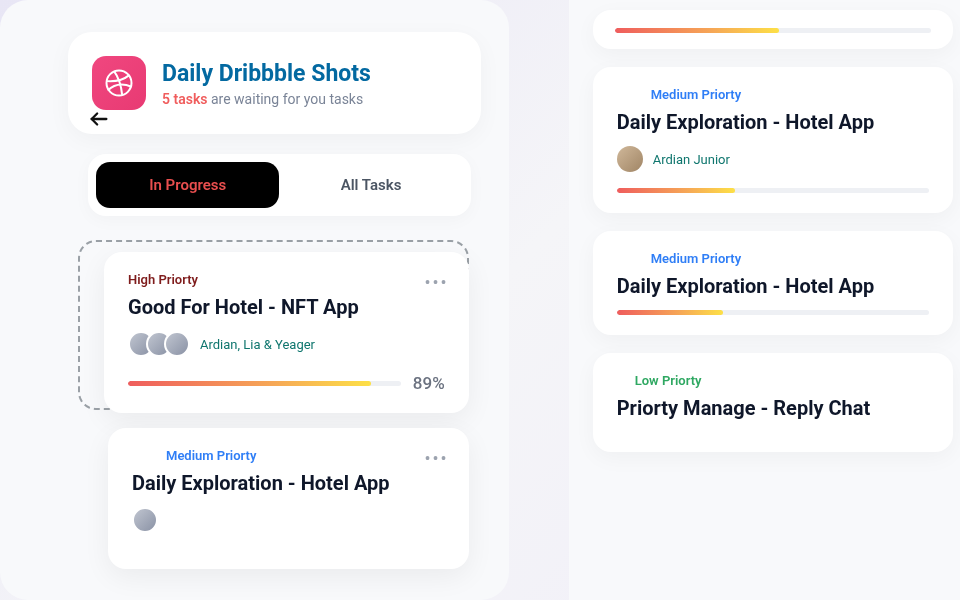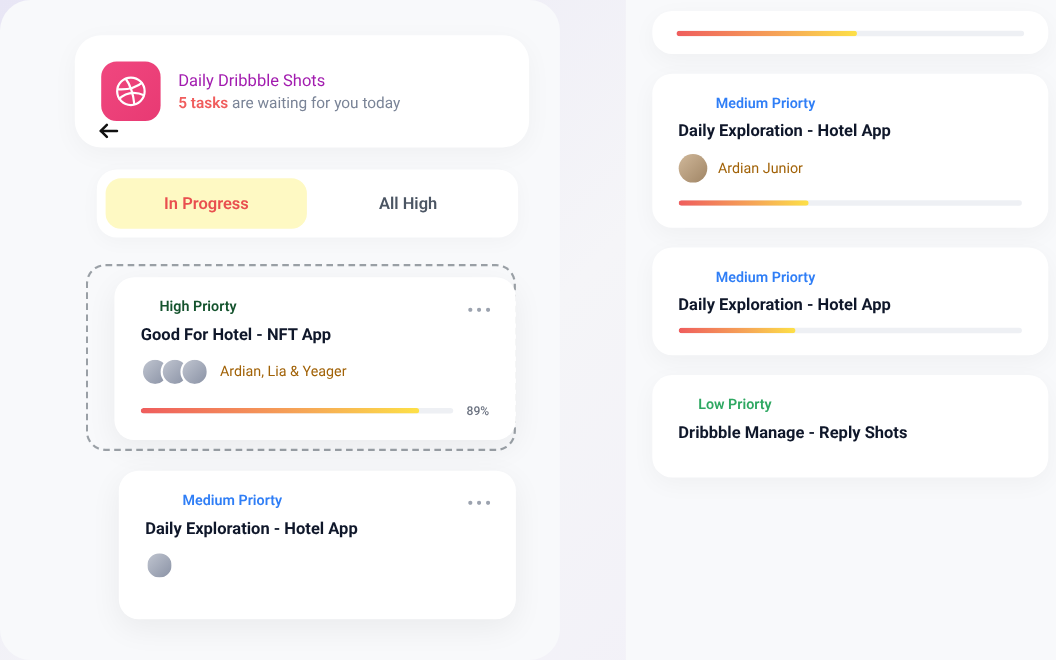--- a/index.html
+++ b/index.html
@@ -5,45 +5,45 @@
 * { margin: 0; padding: 0; box-sizing: border-box; font-family: -apple-system, BlinkMacSystemFont, 'Segoe UI', Roboto, sans-serif; }
 body { width: 960px; height: 600px; overflow: hidden; background: linear-gradient(135deg, #e8e6f5 0%, #f5f5f8 50%, #f0eef8 100%); display: flex; gap: 60px; }
 .panel { background: #f8f9fb; border-radius: 28px; overflow: hidden; position: relative; }
 .panel-left { width: 520px; margin-left: 0; margin-top: 0; height: 600px; padding: 0; }
 .panel-right { width: 400px; margin-top: -30px; height: 660px; padding: 0; }
 .inner-left { padding: 32px 0 0 0; }
 .header-card { background: #fff; border-radius: 24px; margin: 0 28px 20px 68px; padding: 24px 24px; display: flex; align-items: center; gap: 16px; box-shadow: 0 6px 24px rgba(0,0,0,0.04); }
 .back-btn { position: absolute; left: 88px; top: 108px; font-size: 22px; cursor: pointer; color: #111; }
 .logo-block { width: 54px; height: 54px; background: linear-gradient(135deg, #f0477f, #e83a73); border-radius: 14px; display: flex; align-items: center; justify-content: center; flex-shrink: 0; }
 .logo-block svg { width: 30px; height: 30px; }
-.header-text h1 { font-size: 15px; font-weight: 400; color: #a21caf; margin-bottom: 4px; }
+.header-text h1 { font-size: 23px; font-weight: 700; color: #0369a1; margin-bottom: 4px; }
 .header-text p { font-size: 14px; color: #7a8497; }
 .header-text .accent { color: #f05d5d; font-weight: 600; }
 .tabs { background: #fff; border-radius: 18px; margin: 0 38px 24px 88px; padding: 8px; display: flex; box-shadow: 0 4px 18px rgba(0,0,0,0.03); }
 .tab { flex: 1; text-align: center; padding: 14px 0; font-size: 15px; font-weight: 600; border-radius: 14px; cursor: pointer; }
-.tab.active { background: #fef9c3; color: #e94f4f; }
+.tab.active { background: #000000; color: #e94f4f; }
 .tab.inactive { color: #4b5563; }
 .drop-outline { border: 2.5px dashed #9aa0a6; border-radius: 18px; margin: 0 40px 0 78px; padding: 14px 0 0 0; height: 170px; position: relative; }
 .task-card { background: #fff; border-radius: 18px; padding: 20px 24px; margin: 0 12px 18px 30px; box-shadow: 0 8px 28px rgba(0,0,0,0.06); position: relative; }
 .task-card.in-drop { margin: 0 -2px 0 24px; transform: translateY(-4px); }
 .task-card.flow { margin: 18px 40px 0 108px; }
 .priority { font-size: 13px; font-weight: 600; margin-bottom: 8px; }
-.priority.high { color: #14532d; margin-left: 17px; }
+.priority.high { color: #7f1d1d; }
 .priority.medium { color: #2f7ef6; padding-left: 34px; }
 .priority.low { color: #2fa862; padding-left: 18px; }
-.task-title { font-size: 15px; font-weight: 700; color: #0f172a; margin-bottom: 12px; }
+.task-title { font-size: 20px; font-weight: 700; color: #0f172a; margin-bottom: 12px; }
 .assignees { display: flex; align-items: center; gap: 10px; margin-bottom: 16px; }
 .avatar-stack { display: flex; }
 .avatar { width: 26px; height: 26px; border-radius: 50%; border: 2px solid #fff; background: linear-gradient(135deg,#c0c5d0,#8a92a5); margin-left: -8px; }
 .avatar:first-child { margin-left: 0; }
-.assignee-names { font-size: 13px; color: #a16207; }
+.assignee-names { font-size: 13px; color: #0f766e; }
 .progress-row { display: flex; align-items: center; gap: 12px; }
 .progress-bar { flex: 1; height: 5px; background: #eef0f4; border-radius: 4px; overflow: hidden; position: relative; }
 .progress-fill { height: 100%; background: linear-gradient(90deg,#ef5d5d 0%,#f6a856 60%,#fde047 100%); border-radius: 4px; }
-.progress-pct { font-size: 11px; color: #6b7280; font-weight: 500; }
+.progress-pct { font-size: 17px; color: #6b7280; font-weight: 500; }
 .more-btn { position: absolute; top: 20px; right: 20px; color: #9ca3af; font-size: 18px; letter-spacing: 2px; cursor: pointer; }
 .right-card { background: #fff; border-radius: 18px; padding: 20px 24px; margin: 0 0 18px 24px; box-shadow: 0 6px 22px rgba(0,0,0,0.04); width: 360px; }
 .right-inner { padding-top: 40px; }
 .right-card .progress-bar { margin-top: 4px; }
 .single-avatar { width: 26px; height: 26px; border-radius: 50%; background: linear-gradient(135deg,#d0b89a,#a08565); }
 </style>
 </head>
 <body>
 
 <div class="panel panel-left">
@@ -58,27 +58,27 @@
       <div class="logo-block">
         <svg viewBox="0 0 24 24" fill="none" stroke="#fff" stroke-width="1.6">
             <circle cx="12" cy="12" r="10"></circle>
             <path d="M8 2.5c3 4 5.5 9 6.5 19"></path>
             <path d="M2 10.5c6 .5 13-.5 18.5-5"></path>
             <path d="M3 18c5-5 12-6 19-3"></path>
           </svg>
       </div>
       <div class="header-text">
         <h1>Daily Dribbble Shots</h1>
-        <p><span class="accent">5 tasks</span><span> are waiting for you today</span></p>
+        <p><span class="accent">5 tasks</span><span> are waiting for you tasks</span></p>
       </div>
     </div>
 
     <div class="tabs">
       <div class="tab active">In Progress</div>
-      <div class="tab inactive">All High</div>
+      <div class="tab inactive">All Tasks</div>
     </div>
 
     <div class="drop-outline">
       <div class="task-card in-drop">
         <span class="more-btn">•••</span>
         <div class="priority high">High Priorty</div>
         <div class="task-title">Good For Hotel - NFT App</div>
         <div class="assignees">
           <div class="avatar-stack">
             <div class="avatar"></div>
@@ -132,16 +132,16 @@
     <div class="right-card">
       <div class="priority medium">Medium Priorty</div>
       <div class="task-title">Daily Exploration - Hotel App</div>
       <div class="progress-bar">
           <div class="progress-fill" style="width:34%"></div>
         </div>
     </div>
 
     <div class="right-card">
       <div class="priority low">Low Priorty</div>
-      <div class="task-title">Dribbble Manage - Reply Shots</div>
+      <div class="task-title">Priorty Manage - Reply Chat</div>
     </div>
   </div>
 </div>
 
 </body></html>

